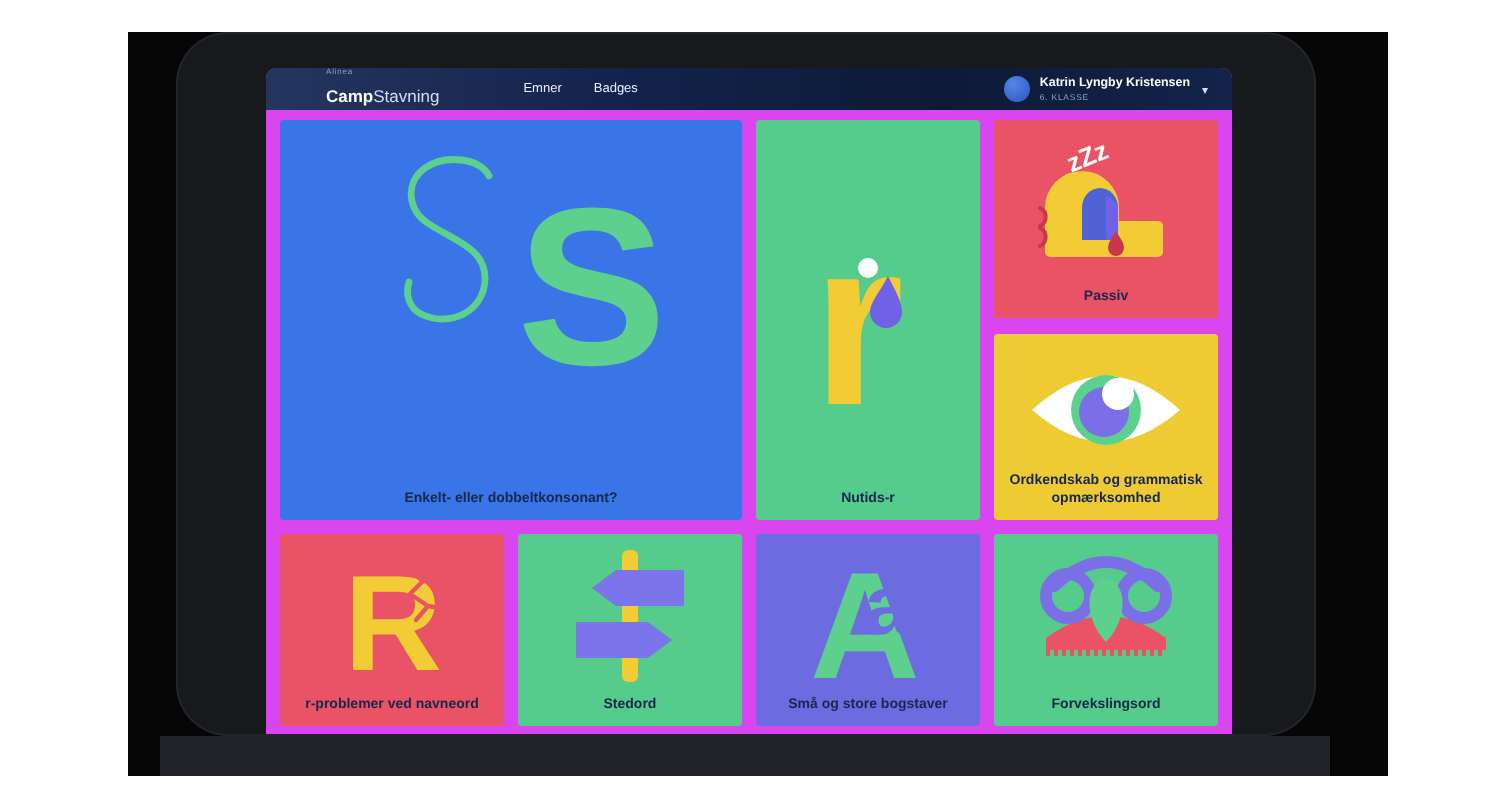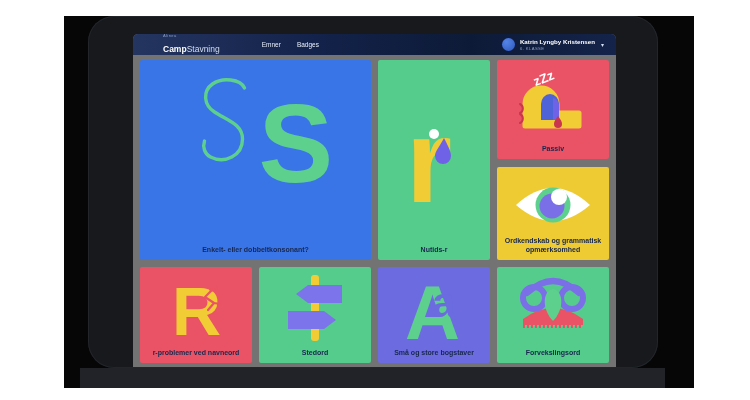--- a/index.html
+++ b/index.html
@@ -2,21 +2,21 @@
 <html><head>
 <meta charset="utf-8">
 <style>
   html,body{margin:0;padding:0;background:#ffffff;font-family:"Liberation Sans",sans-serif;}
   .stage{position:relative;width:750px;height:400px;overflow:hidden;}
 
   
   .backdrop{position:absolute;left:64px;top:16px;width:630px;height:372px;background:#060607;}
   .stand{position:absolute;left:80px;top:368px;width:585px;height:20px;background:#212329;}
   .bezel{position:absolute;left:88px;top:16px;width:570px;height:352px;background:#17191c;border-radius:26px;box-shadow:inset 0 0 0 1px #22252a;}
-  .screen{position:absolute;left:133px;top:34px;width:483px;height:333px;background:#737373;border-radius:5px 5px 0 0;overflow:hidden;}
+  .screen{position:absolute;left:133px;top:34px;width:483px;height:333px;background:#d946ef;border-radius:5px 5px 0 0;overflow:hidden;}
 
   
   .topbar{position:absolute;left:0;top:0;width:100%;height:21px;background:linear-gradient(90deg,#243560 0%,#13224a 38%,#0d1a37 70%,#14234a 100%);display:flex;align-items:center;}
   .brand{margin-left:30px;line-height:1;}
   .brand .tiny{display:block;font-size:4px;color:#8d9fc6;letter-spacing:.4px;margin-bottom:1px;}
   .brand .main{font-size:8.5px;color:#ffffff;}
   .brand .main b{font-weight:bold;color:#ffffff;}
   .brand .main span{font-weight:normal;color:#d3ddf4;}
   .navlinks{display:flex;gap:16px;margin-left:42px;}
   .navlink{font-size:6.5px;color:#e9effb;cursor:pointer;}

